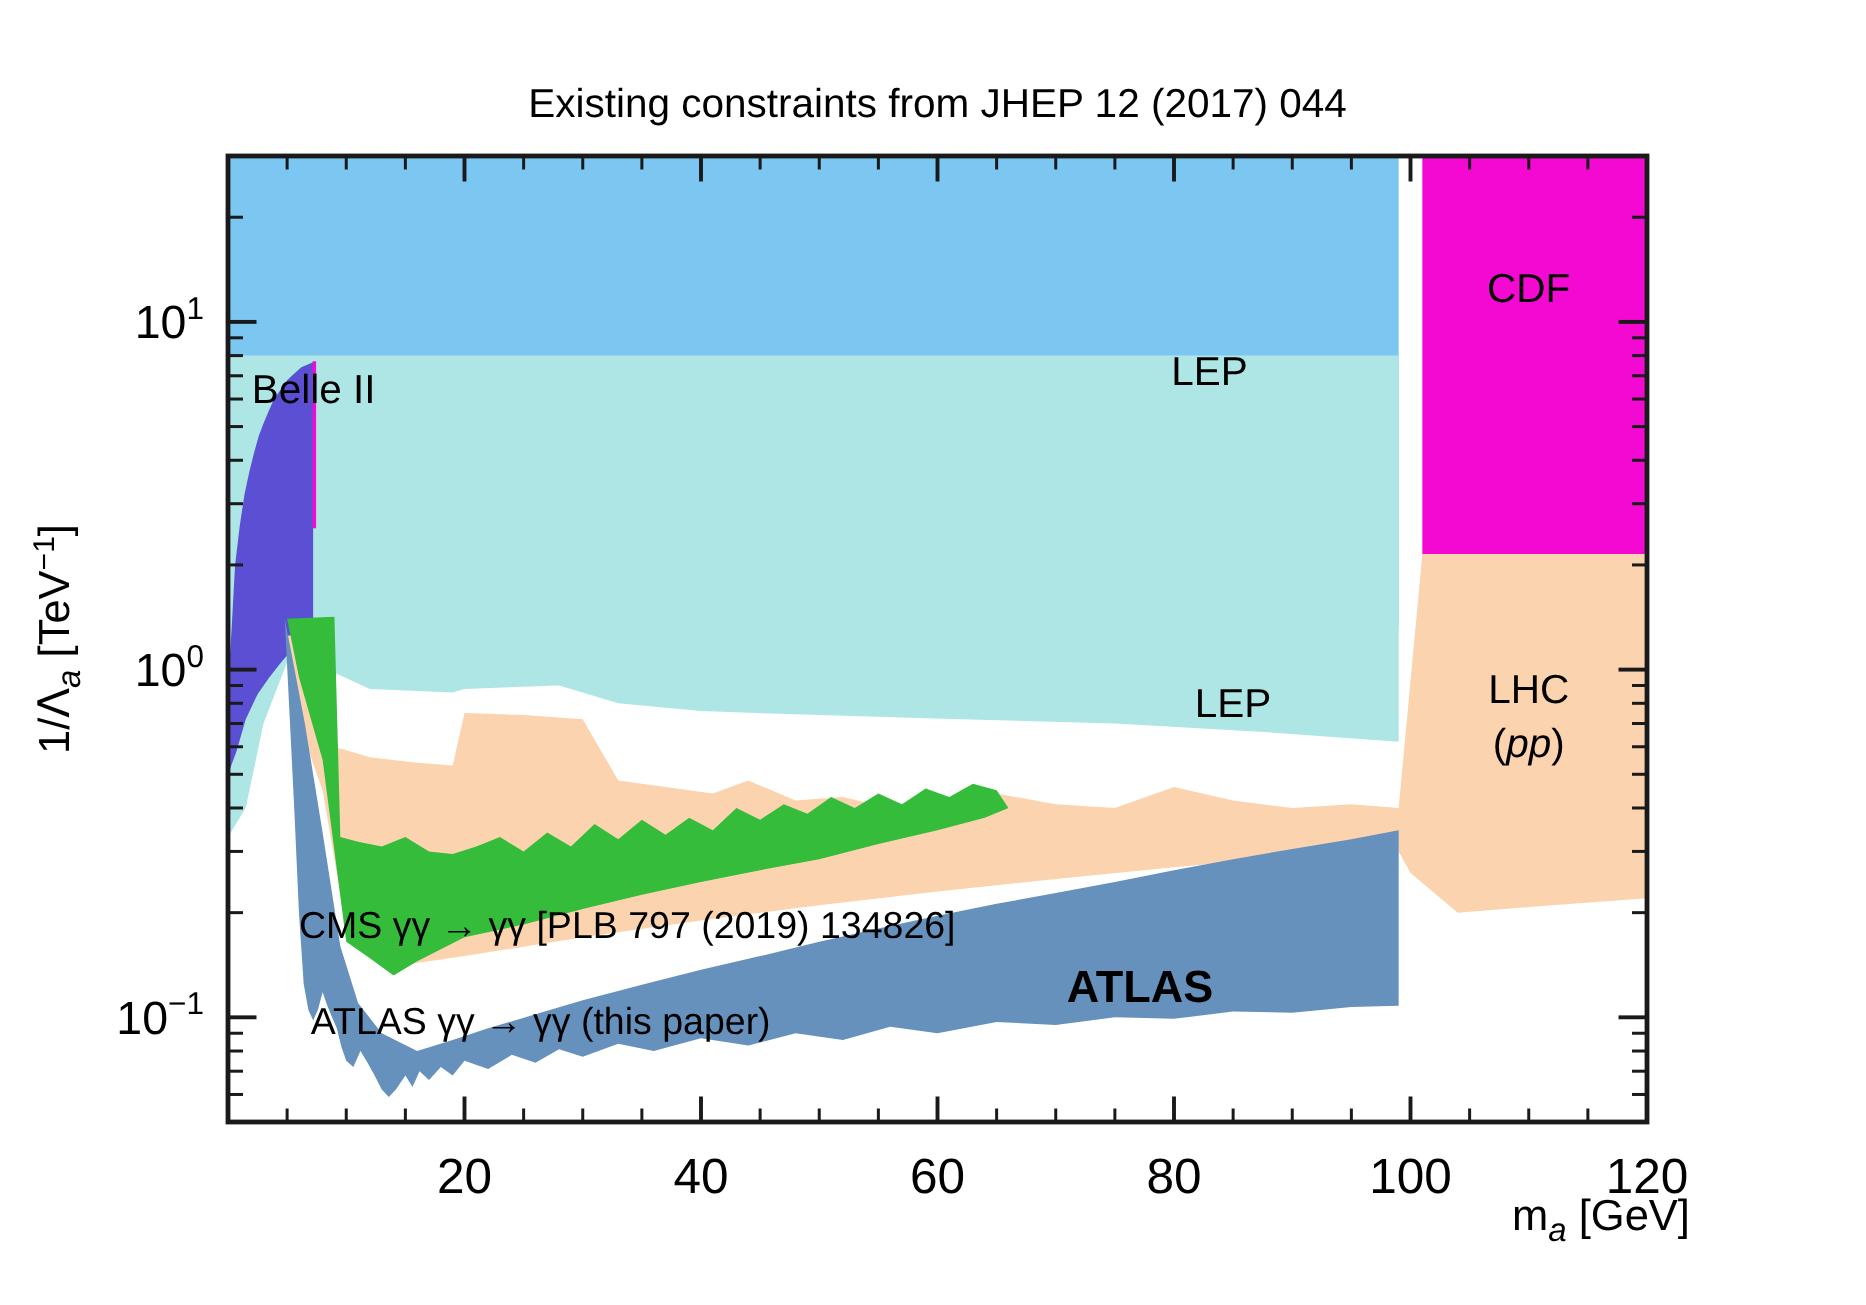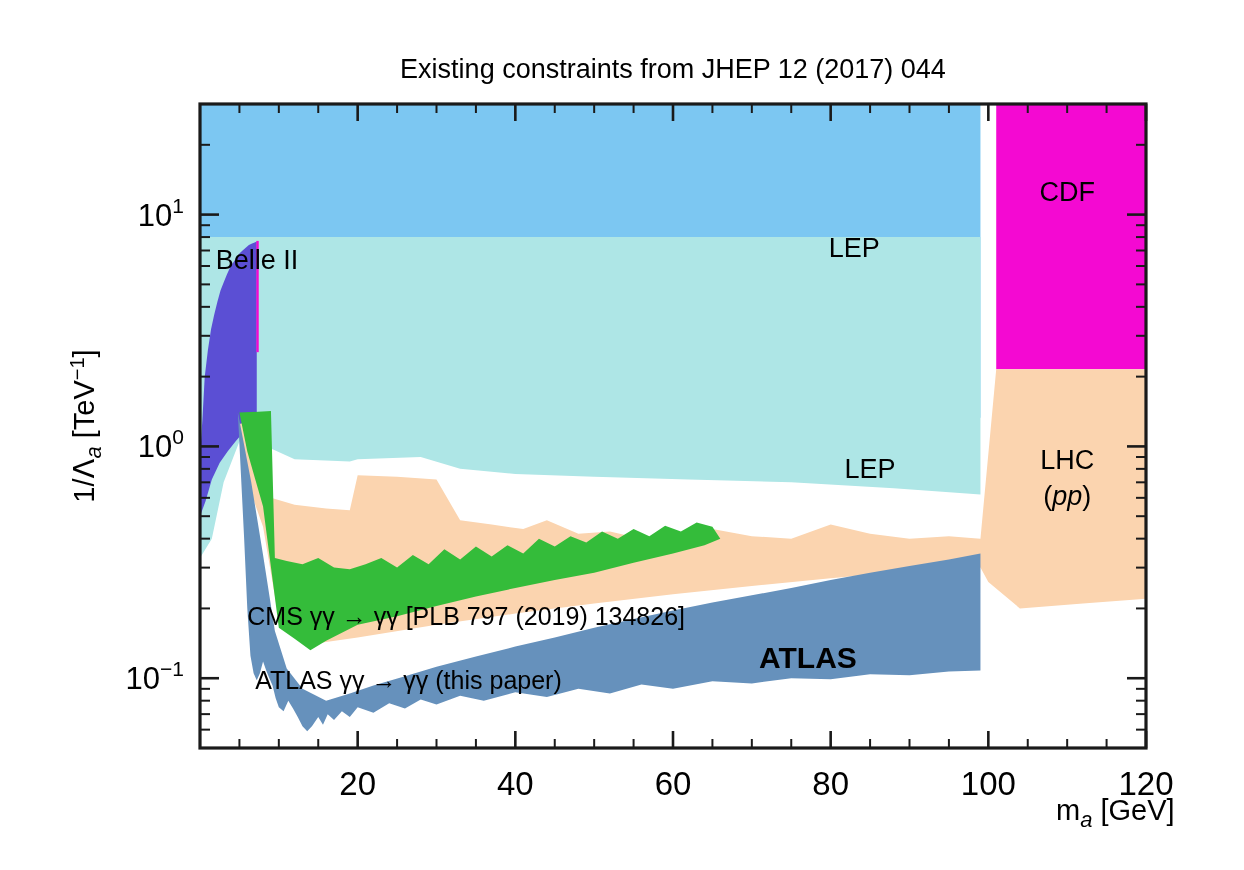--- a/index.html
+++ b/index.html
@@ -1,18 +1,18 @@
 <!DOCTYPE html>
 <html><head>
 <meta charset="utf-8">
 <style>
   html,body{margin:0;padding:0;background:#ffffff;}
   body{width:1244px;height:870px;overflow:hidden;
        font-family:"Liberation Sans",sans-serif;color:#000;}
-  #root{position:relative;width:1000px;height:870px;padding-left:48px;}
+  #root{position:relative;width:1000px;height:870px;}
   svg{display:block;}
   .axtext{font-family:"Liberation Sans",sans-serif;fill:#000;}
 </style>
 </head>
 <body>
 
 <div id="root">
 <svg id="plot" width="1244" height="870" viewBox="0 0 1244 870">
 
   <rect x="0" y="0" width="1244" height="870" fill="#ffffff"></rect>

